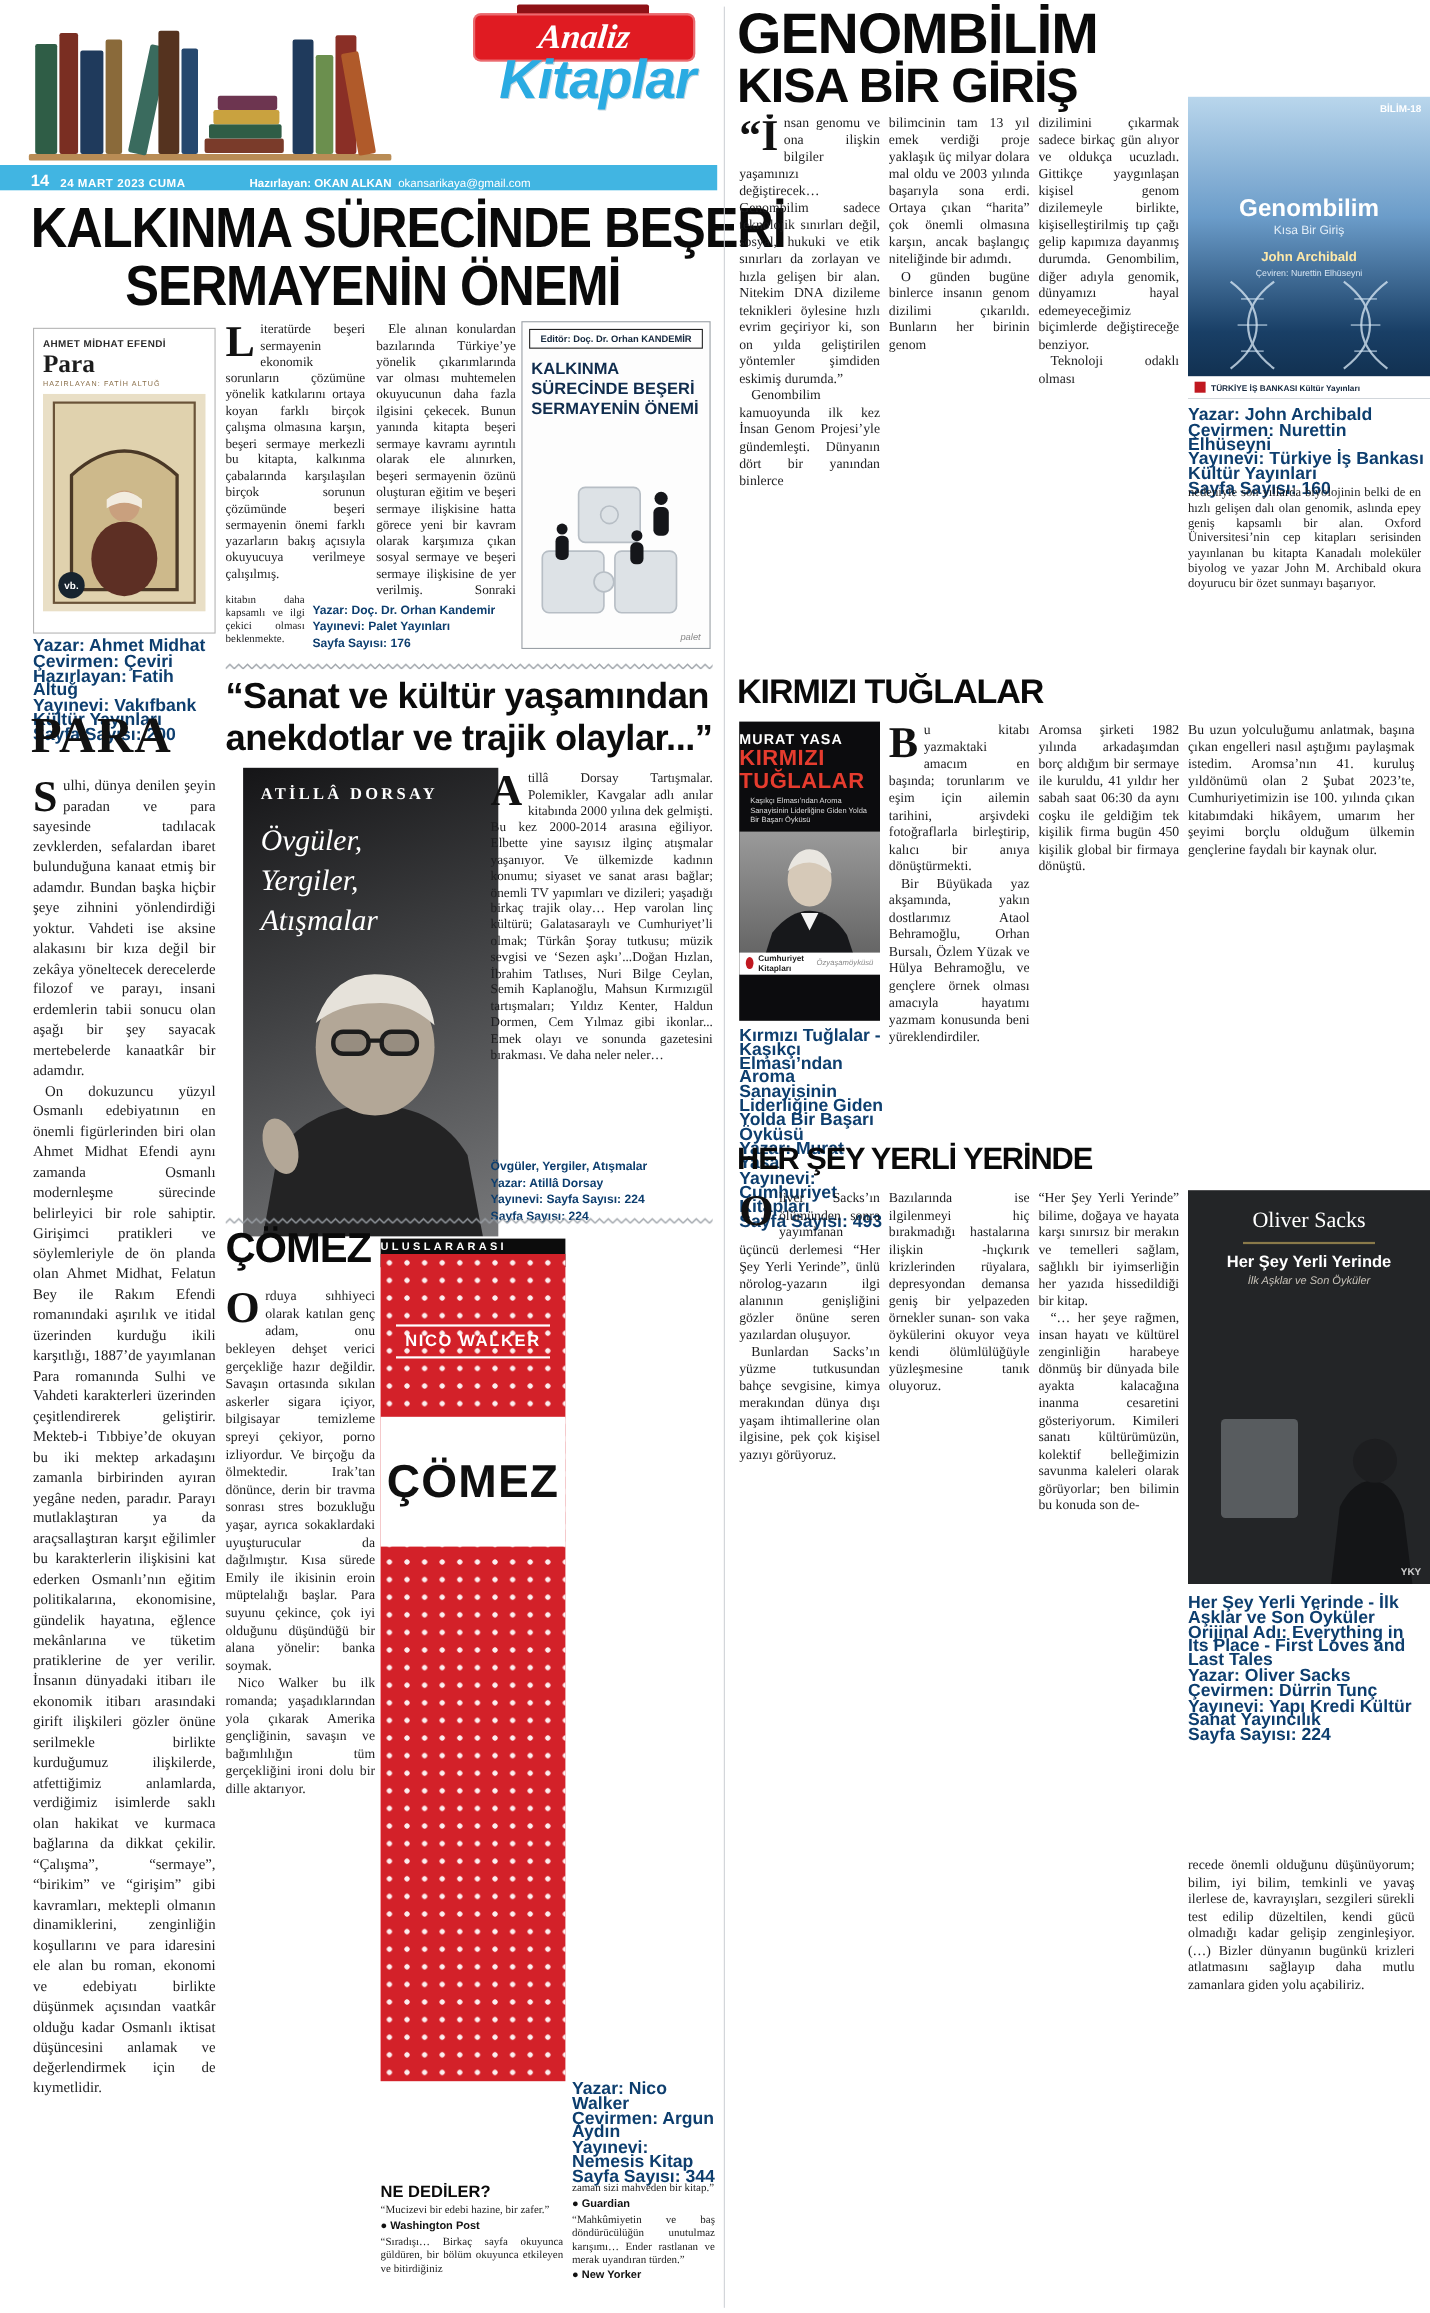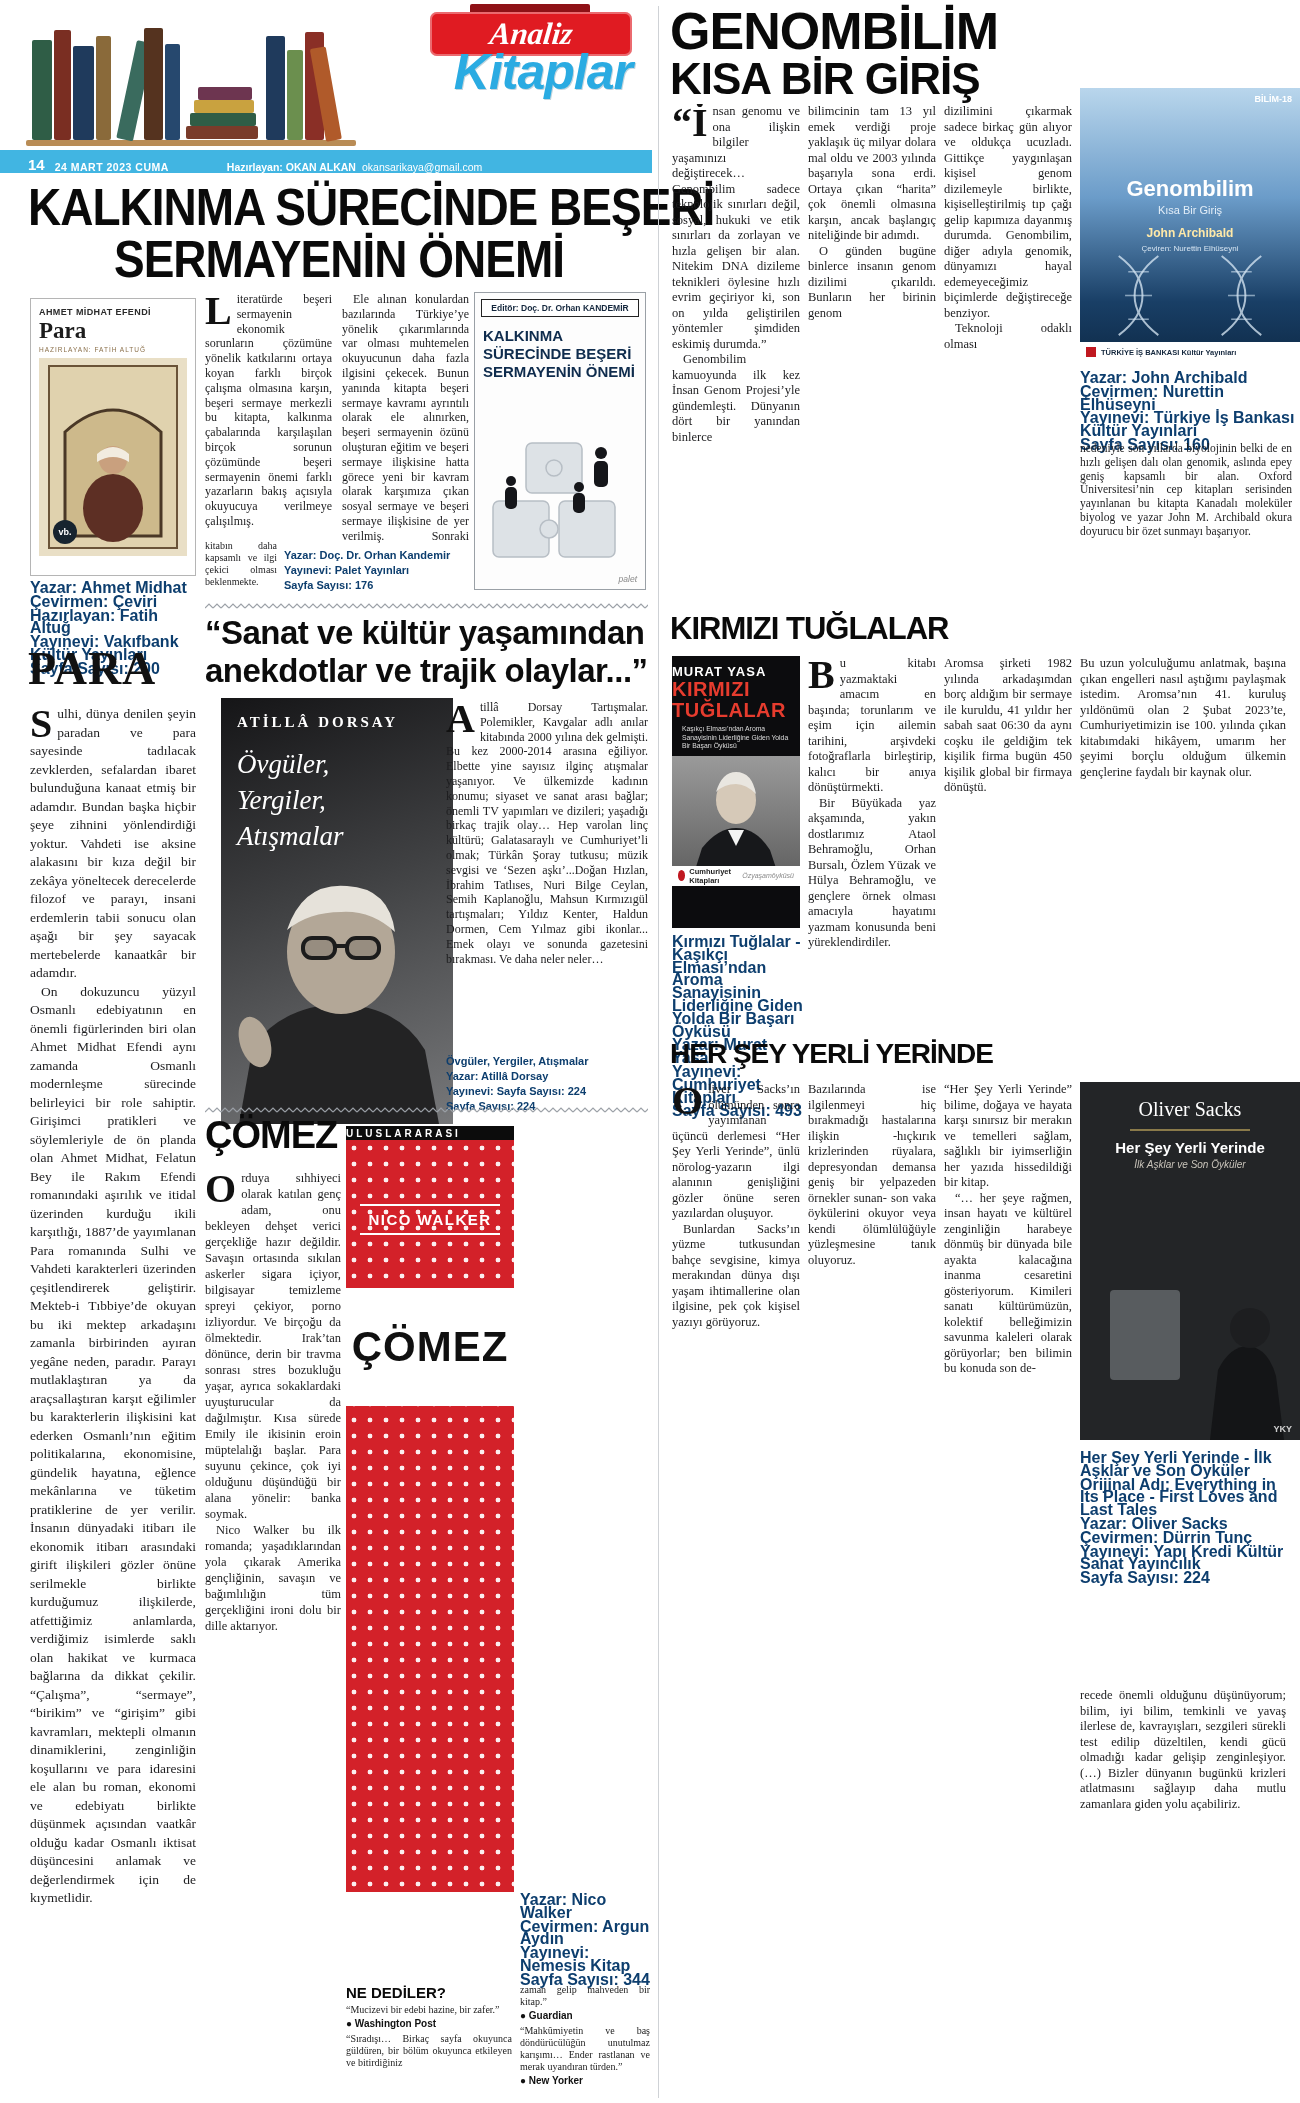--- a/index.html
+++ b/index.html
@@ -249,21 +249,21 @@
       <div>Sayfa Sayısı: 344</div>
     </div>
 
   <div class="abs" style="left:346px;top:1984px;font-size:15px;font-weight:900;color:#0a0a0a">NE DEDİLER?</div>
   <div class="abs" style="left:346px;top:2004px;width:166px;height:98px;overflow:hidden">
     <div class="revq">“Mucizevi bir edebi hazine, bir zafer.”</div>
     <div class="revs">● Washington Post</div>
     <div class="revq">“Sıradışı… Birkaç sayfa okuyunca güldüren, bir bölüm okuyunca etkileyen ve bitirdiğiniz</div>
   </div>
   <div class="abs" style="left:520px;top:1984px;width:130px;height:118px;overflow:hidden">
-    <div class="revq">zaman gelip mahveden bir kitap.”</div>
+    <div class="revq">zaman sizi mahveden bir kitap.”</div>
     <div class="revs">● Guardian</div>
     <div class="revq">“Mahkûmiyetin ve baş döndürücülüğün unutulmaz karışımı… Ender rastlanan ve merak uyandıran türden.”</div>
     <div class="revs">● New Yorker</div>
   </div>
 
   <div class="abs" style="left:658px;top:6px;width:1px;height:2092px;background:#cfd2d6"></div>
 
   <div class="abs headline" style="left:670px;top:4px;font-size:52px;line-height:54px">GENOMBİLİM</div>
   <div class="abs headline" style="left:670px;top:56px;font-size:44px;line-height:46px">KISA BİR GİRİŞ</div>
 

